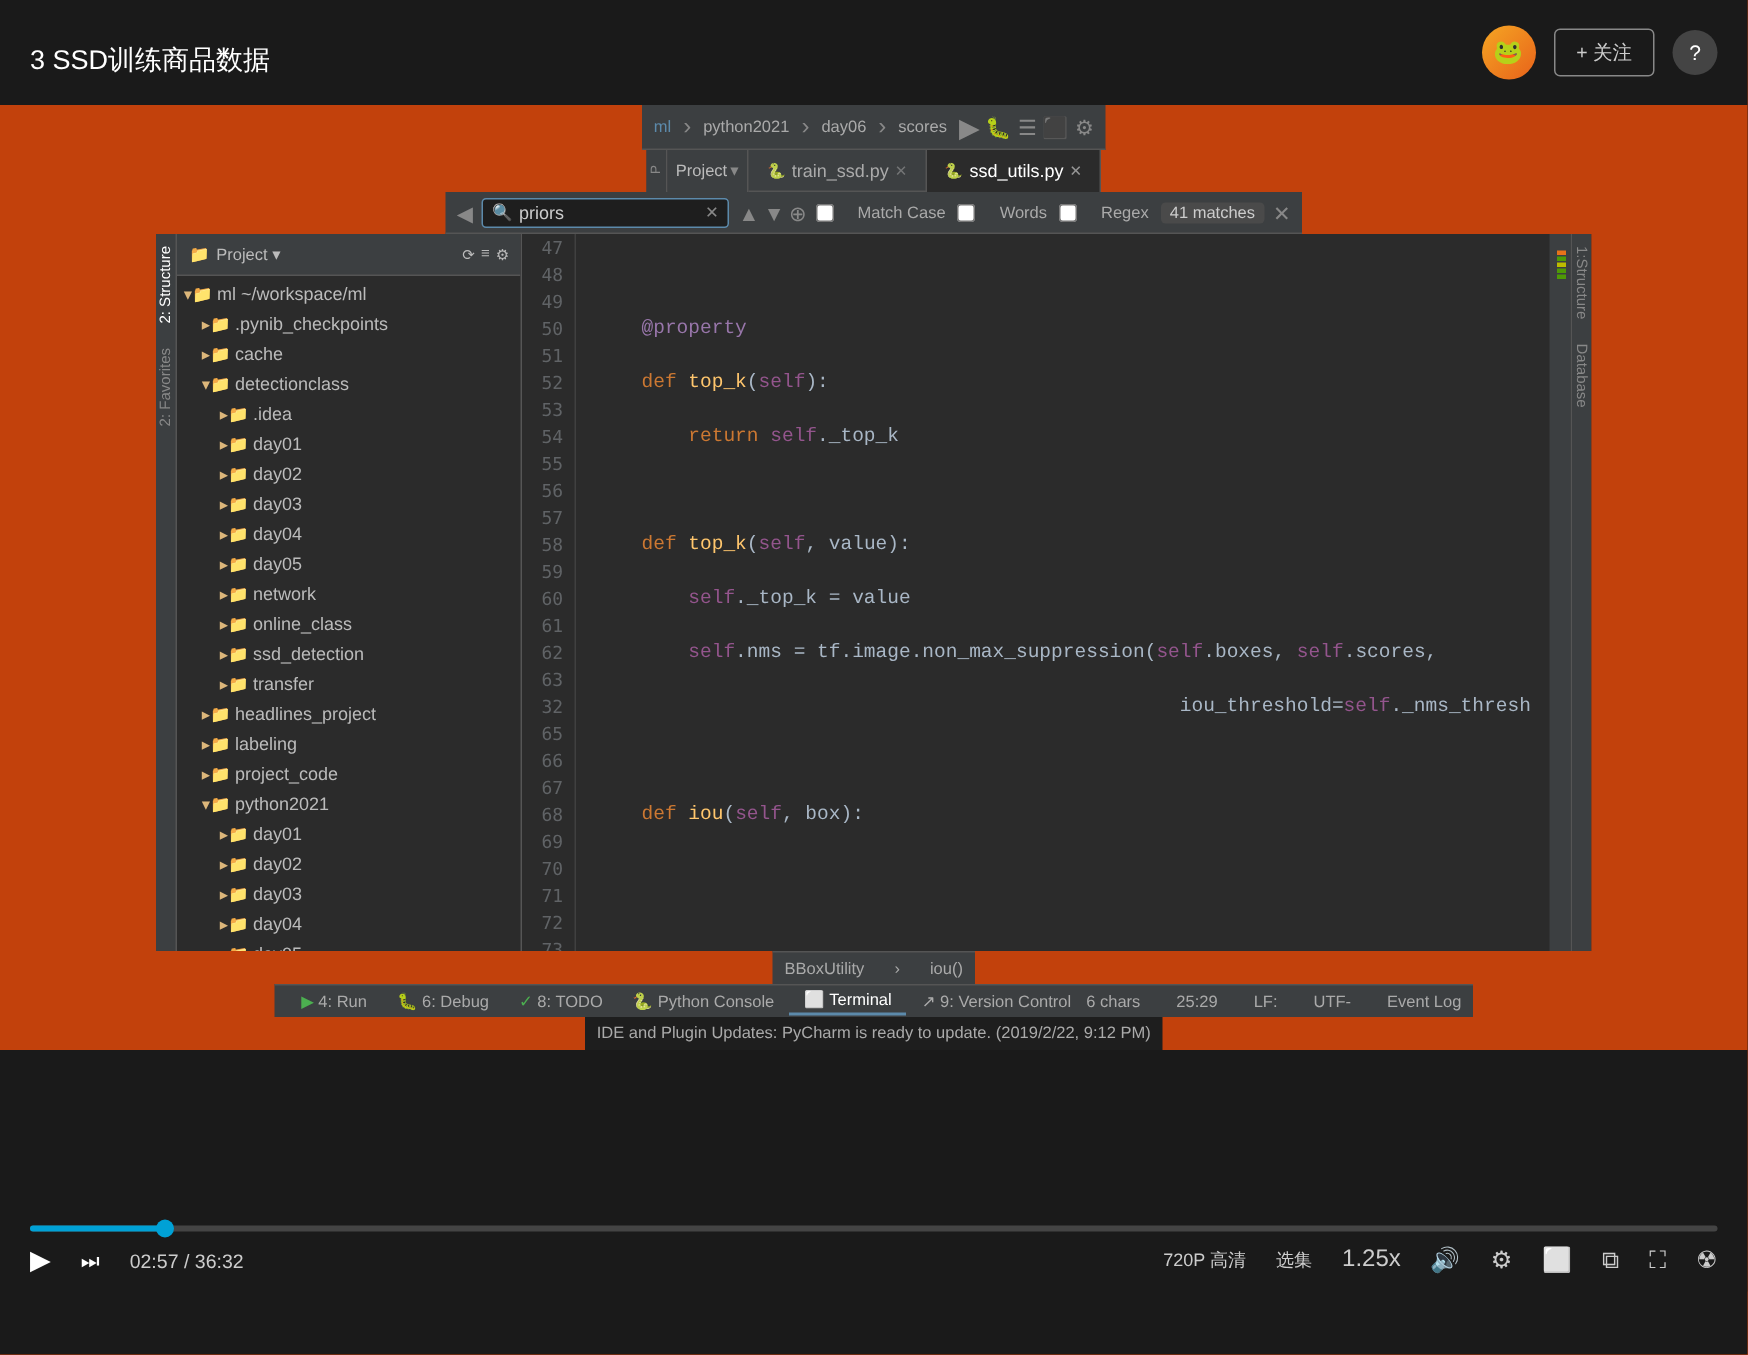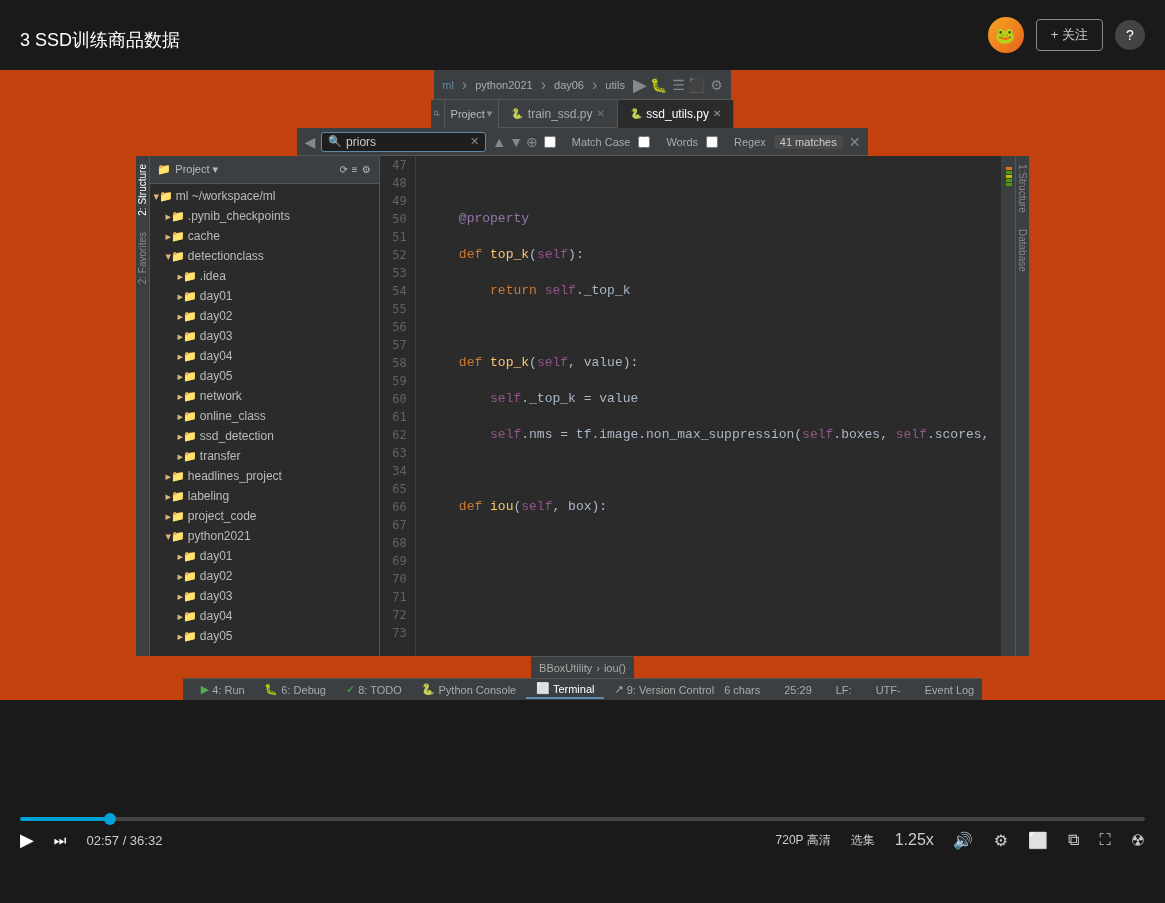--- a/index.html
+++ b/index.html
@@ -424,21 +424,21 @@
 
 <div class="ide-container">
 
   <div class="ide-topbar">
     <span style="color:#5c8aab;font-size:11px;">ml</span>
     <span style="color:#888;">›</span>
     <span style="color:#aaa;font-size:11px;">python2021</span>
     <span style="color:#888;">›</span>
     <span style="color:#aaa;font-size:11px;">day06</span>
     <span style="color:#888;">›</span>
-    <span style="color:#aaa;font-size:11px;">utils</span>
+    <span style="color:#aaa;font-size:11px;">scores</span>
     <div class="ide-topbar-right">
       <span style="color:#888;font-size:18px;cursor:pointer;">▶</span>
       <span style="color:#888;font-size:14px;cursor:pointer;">🐛</span>
       <span style="color:#888;font-size:14px;cursor:pointer;">☰</span>
       <span style="color:#888;font-size:14px;cursor:pointer;">⬛</span>
       <span style="color:#888;font-size:14px;cursor:pointer;">⚙</span>
     </div>
   </div>
 
   <div class="file-tabs">
@@ -618,21 +618,21 @@
         <span class="line-num">54</span>
         <span class="line-num">55</span>
         <span class="line-num">56</span>
         <span class="line-num">57</span>
         <span class="line-num">58</span>
         <span class="line-num">59</span>
         <span class="line-num">60</span>
         <span class="line-num">61</span>
         <span class="line-num">62</span>
         <span class="line-num">63</span>
-        <span class="line-num">34</span>
+        <span class="line-num">32</span>
         <span class="line-num">65</span>
         <span class="line-num">66</span>
         <span class="line-num">67</span>
         <span class="line-num">68</span>
         <span class="line-num">69</span>
         <span class="line-num">70</span>
         <span class="line-num">71</span>
         <span class="line-num">72</span>
         <span class="line-num">73</span>
 
@@ -640,20 +640,21 @@
 
       <div class="code-content">
 <span class="code-line"> </span>
 <span class="code-line">    <span class="attr">@property</span></span>
 <span class="code-line">    <span class="kw">def</span> <span class="fn">top_k</span>(<span class="self-kw">self</span>):</span>
 <span class="code-line">        <span class="kw">return</span> <span class="self-kw">self</span>._top_k</span>
 <span class="code-line"> </span>
 <span class="code-line">    <span class="kw">def</span> <span class="fn">top_k</span>(<span class="self-kw">self</span>, value):</span>
 <span class="code-line">        <span class="self-kw">self</span>._top_k = value</span>
 <span class="code-line">        <span class="self-kw">self</span>.nms = tf.image.non_max_suppression(<span class="self-kw">self</span>.boxes, <span class="self-kw">self</span>.scores,</span>
+<span class="code-line">                                                  iou_threshold=<span class="self-kw">self</span>._nms_thresh</span>
 <span class="code-line"> </span>
 <span class="code-line">    <span class="kw">def</span> <span class="fn">iou</span>(<span class="self-kw">self</span>, box):</span>
 
 
 
 
 
 
 
 
@@ -687,21 +688,21 @@
         </div>
       </div>
 
       <div class="right-labels">
         <span class="right-label">1:Structure</span>
         <span class="right-label">Database</span>
       </div>
     </div>
   </div>
 
-  <div style="height:22px;background:#3c3f41;display:flex;align-items:center;padding:0 8px;font-size:11px;color:#aaa;gap:4px;border-top:1px solid #555;">
+  <div style="height:22px;background:#3c3f41;display:flex;align-items:center;padding:0 8px;font-size:11px;color:#aaa;gap:20px;border-top:1px solid #555;">
     <span>BBoxUtility</span>
     <span> › </span>
     <span>iou()</span>
   </div>
 
   <div class="bottom-tabs">
     <div class="bottom-tab">
       <span style="color:#4caf50;">▶</span>
       <span>4: Run</span>
     </div>
@@ -727,20 +728,23 @@
     </div>
     <div style="margin-left:auto;display:flex;align-items:center;gap:24px;">
       <span>6 chars</span>
       <span>25:29</span>
       <span>LF:</span>
       <span>UTF-</span>
       <span>Event Log</span>
     </div>
   </div>
 
+  <div class="notification-bar">
+    <span>IDE and Plugin Updates: PyCharm is ready to update. (2019/2/22, 9:12 PM)</span>
+  </div>
 
 </div>
 
 <div class="video-area">
   <div class="video-progress-area">
     <div class="progress-bar-bg">
       <div class="progress-bar-fill"></div>
       <div class="progress-dot"></div>
     </div>
   </div>

